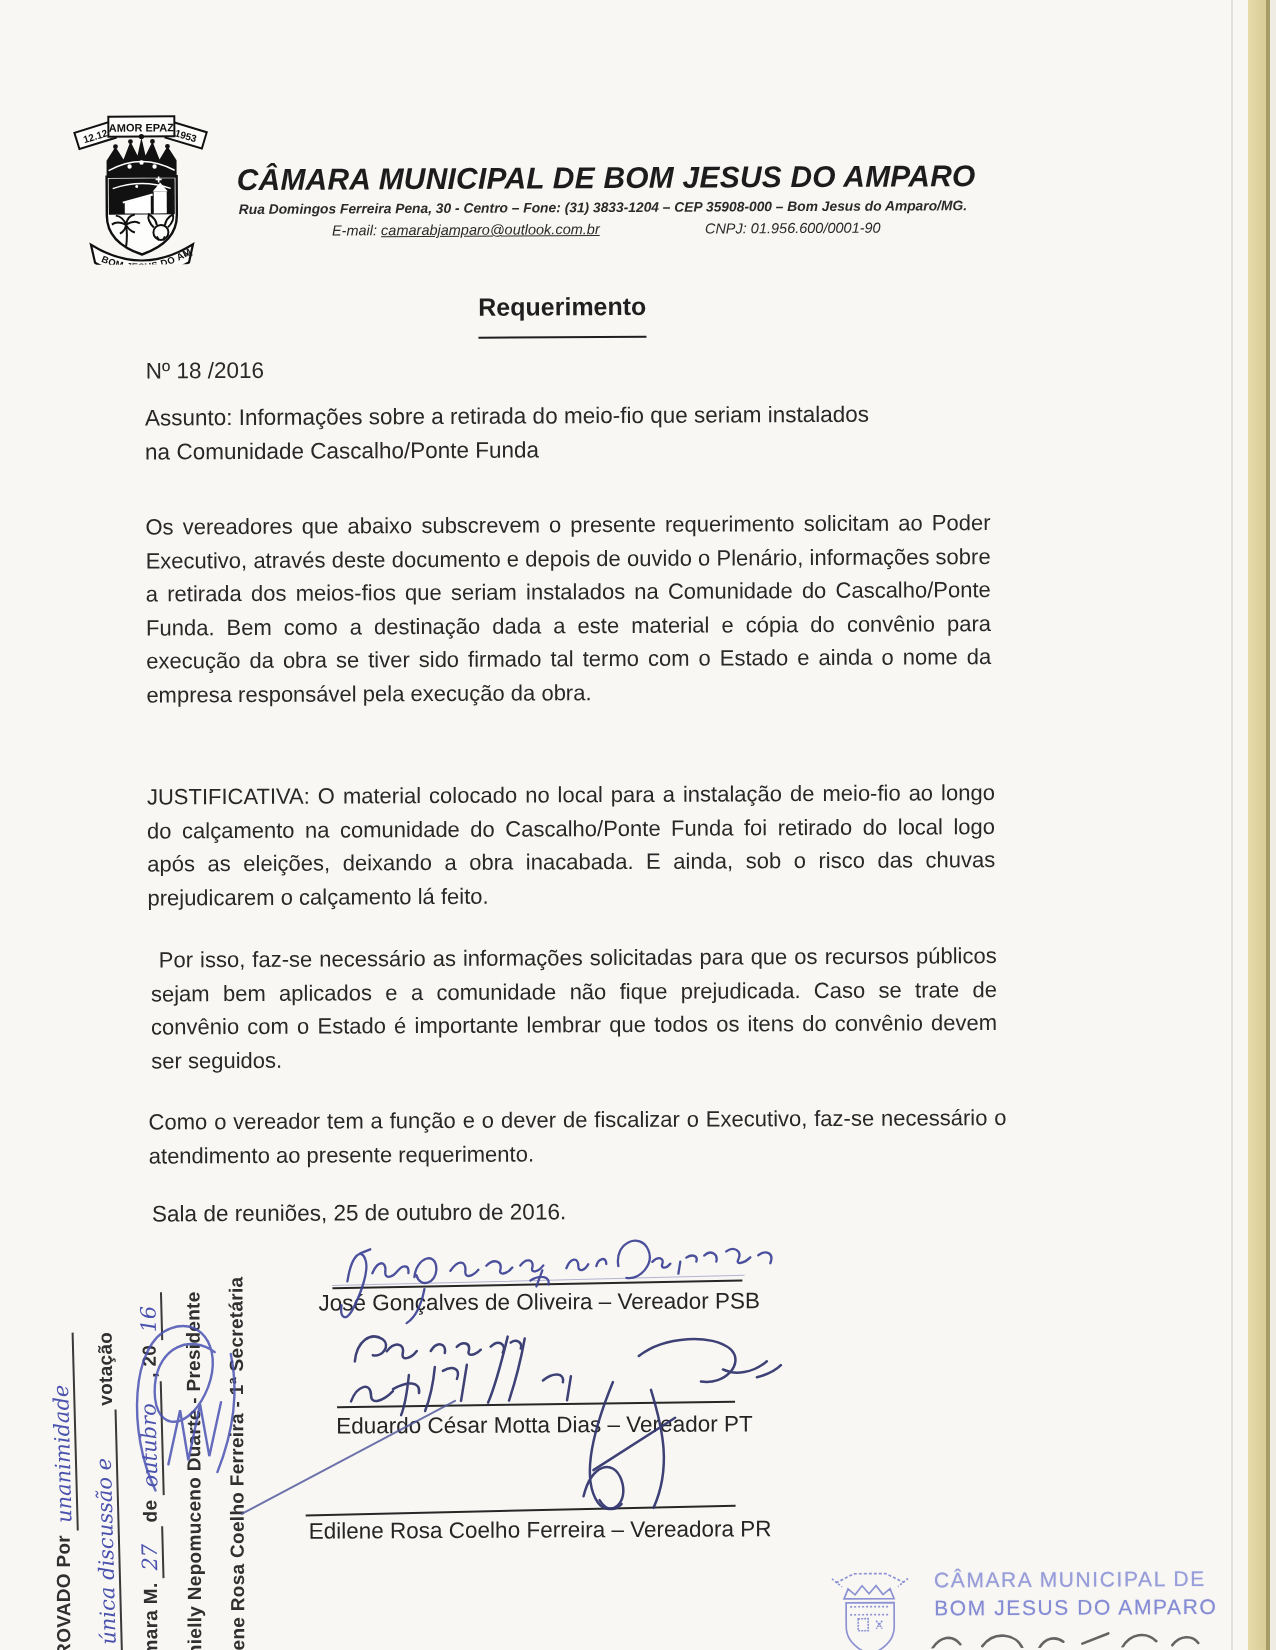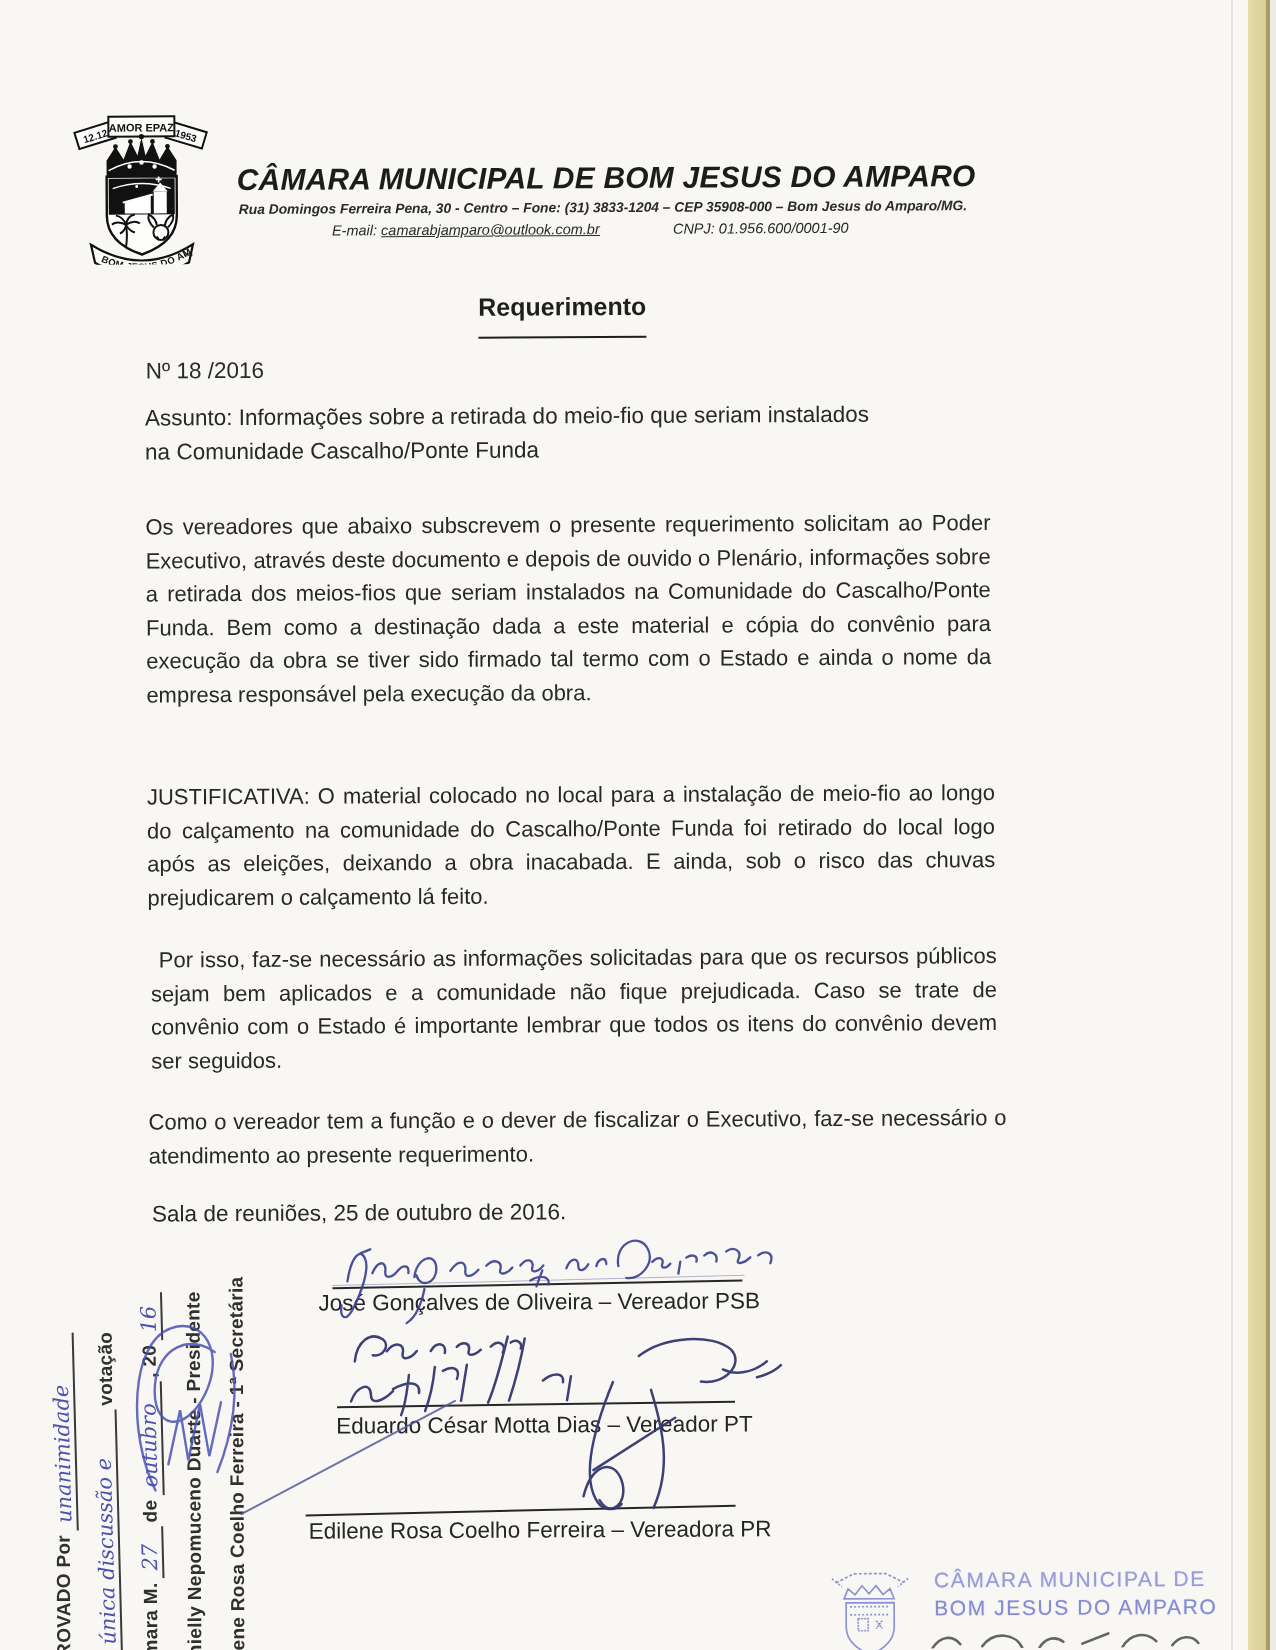--- a/index.html
+++ b/index.html
@@ -102,21 +102,21 @@
         <text x="117" y="160" font-size="5.5" font-weight="bold" fill="#111">MG</text>
       </g>
     </svg>
 
     <div class="abs org-name" style="left:240px;top:161px;">CÂMARA MUNICIPAL DE BOM JESUS DO AMPARO</div>
     <div class="abs org-address" style="left:242px;top:200px;">Rua Domingos Ferreira Pena, 30 - Centro – Fone: (31) 3833-1204 – CEP 35908-000 – Bom Jesus do Amparo/MG.</div>
     <div class="abs org-mail" style="left:335px;top:221px;">
       <span>E-mail:</span>
       <span class="mail-link">camarabjamparo@outlook.com.br</span>
     </div>
-    <div class="abs org-cnpj" style="left:676px;top:221px;text-align:right;">CNPJ: 01.956.600/0001-90</div>
+    <div class="abs org-cnpj" style="left:708px;top:221px;text-align:right;">CNPJ: 01.956.600/0001-90</div>
 
     <div class="abs doc-title" style="left:147px;top:292px;">
       <span>Requerimento</span>
     </div>
 
     <div class="abs doc-number" style="left:148px;top:356px;">Nº 18 /2016</div>
 
     <div class="abs subject" style="left:147px;top:399px;">
       <div>Assunto: Informações sobre a retirada do meio-fio que seriam instalados</div>
       <div>na Comunidade Cascalho/Ponte Funda</div>

